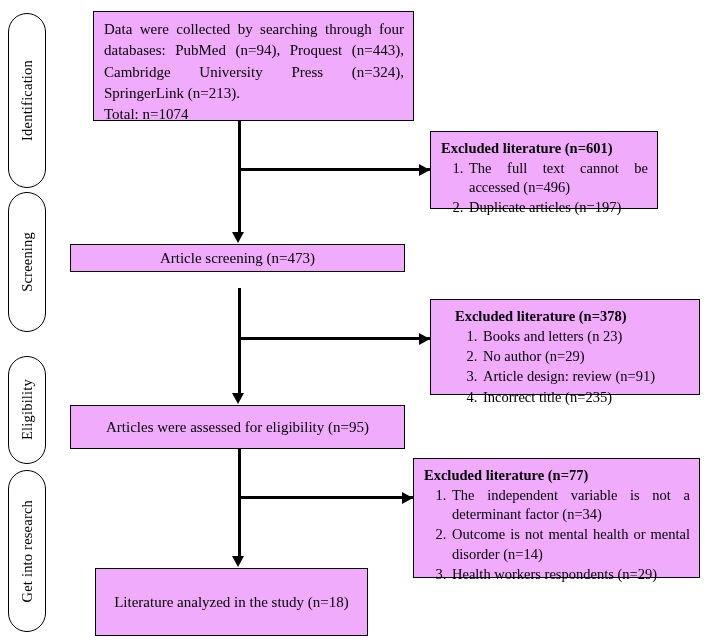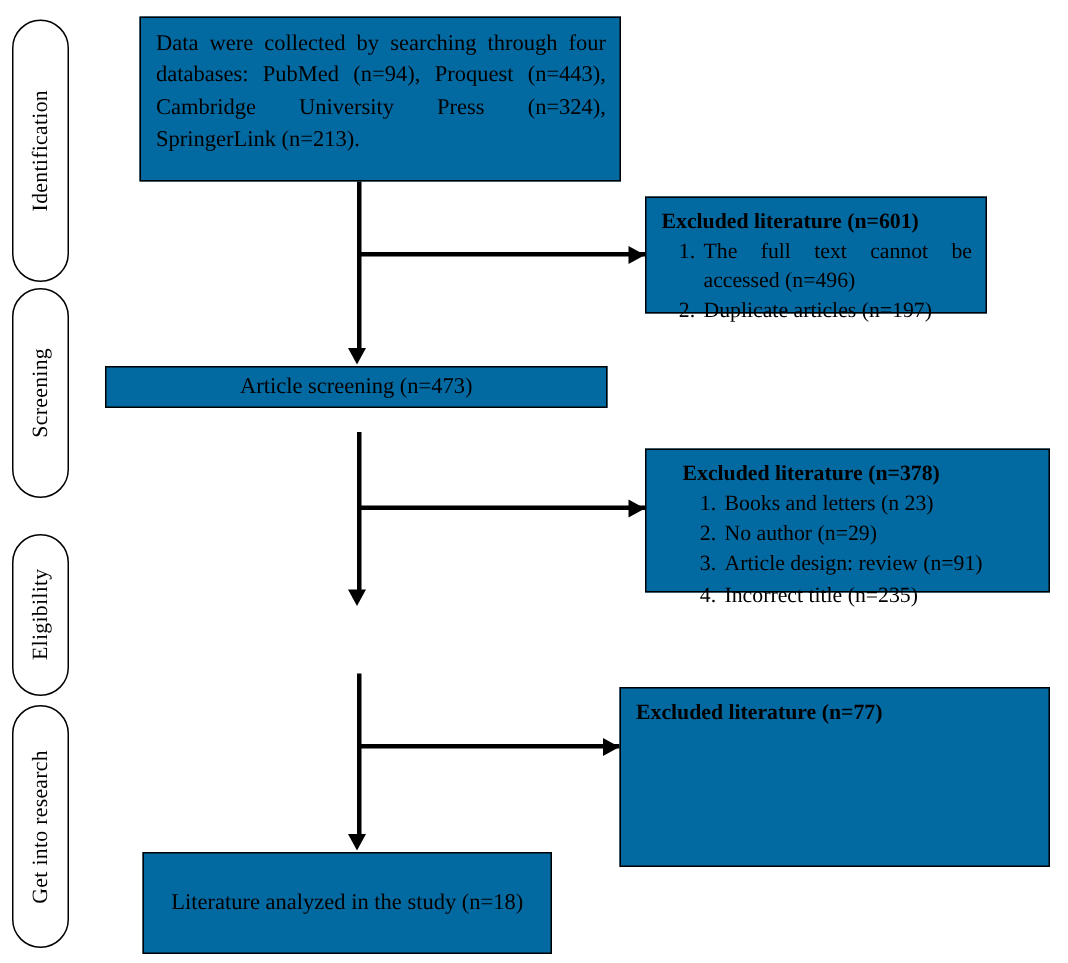--- a/index.html
+++ b/index.html
@@ -35,21 +35,21 @@
     letter-spacing: 0.2px;
     white-space: nowrap;
     line-height: 1;
   }
 
   
   .box {
     position: absolute;
     box-sizing: border-box;
     border: 1.6px solid #000;
-    background: #0369a1;
+    background: #f0abfc;
   }
   .box-center {
     display: flex;
     align-items: center;
     justify-content: center;
     text-align: center;
     font-size: 15px;
   }
   .box-pad {
     padding: 7px 9px 7px 10px;
@@ -130,26 +130,30 @@
   <div class="stage-pill" style="left:8px; top:356px; width:38px; height:108px;">
     <span class="pill-label">Eligibility</span>
   </div>
 
   <div class="stage-pill" style="left:8px; top:470px; width:38px; height:162px;">
     <span class="pill-label">Get into research</span>
   </div>
 
   <div class="box box-pad" style="left:93px; top:11px; width:321px; height:110px;">
     <p class="src-text">Data were collected by searching through four databases: PubMed (n=94), Proquest (n=443), Cambridge University Press (n=324), SpringerLink (n=213).</p>
+    <p class="src-text lastline">Total: n=1074</p>
   </div>
 
   <div class="box box-center" style="left:70px; top:244px; width:335px; height:28px;">
     <span>Article screening (n=473)</span>
   </div>
 
+  <div class="box box-center" style="left:70px; top:405px; width:335px; height:44px;">
+    <span>Articles were assessed for eligibility (n=95)</span>
+  </div>
 
   <div class="box box-center" style="left:95px; top:568px; width:273px; height:68px;">
     <span>Literature analyzed in the study (n=18)</span>
   </div>
 
   <div class="box box-pad" style="left:430px; top:131px; width:228px; height:78px;">
     <p class="excl-title">Excluded literature (n=601)</p>
     <ol class="excl-list justified">
       <li>The full text cannot be accessed (n=496)</li>
       <li>Duplicate articles (n=197)</li>
@@ -161,20 +165,25 @@
     <ol class="excl-list">
       <li>Books and letters (n 23)</li>
       <li>No author (n=29)</li>
       <li>Article design: review (n=91)</li>
       <li>Incorrect title (n=235)</li>
     </ol>
   </div>
 
   <div class="box box-pad" style="left:413px; top:458px; width:287px; height:120px;">
     <p class="excl-title">Excluded literature (n=77)</p>
+    <ol class="excl-list justified">
+      <li>The independent variable is not a determinant factor (n=34)</li>
+      <li>Outcome is not mental health or mental disorder (n=14)</li>
+      <li>Health workers respondents (n=29)</li>
+    </ol>
   </div>
 
   <div class="vline" style="left:238px; top:121px; height:112px;"></div>
   <div class="arrow-down" style="left:232px; top:232px;"></div>
 
   <div class="hline" style="left:238px; top:168px; width:192px;"></div>
   <div class="arrow-right" style="left:419px; top:163.5px;"></div>
 
   <div class="vline" style="left:238px; top:288px; height:106px;"></div>
   <div class="arrow-down" style="left:232px; top:393px;"></div>

